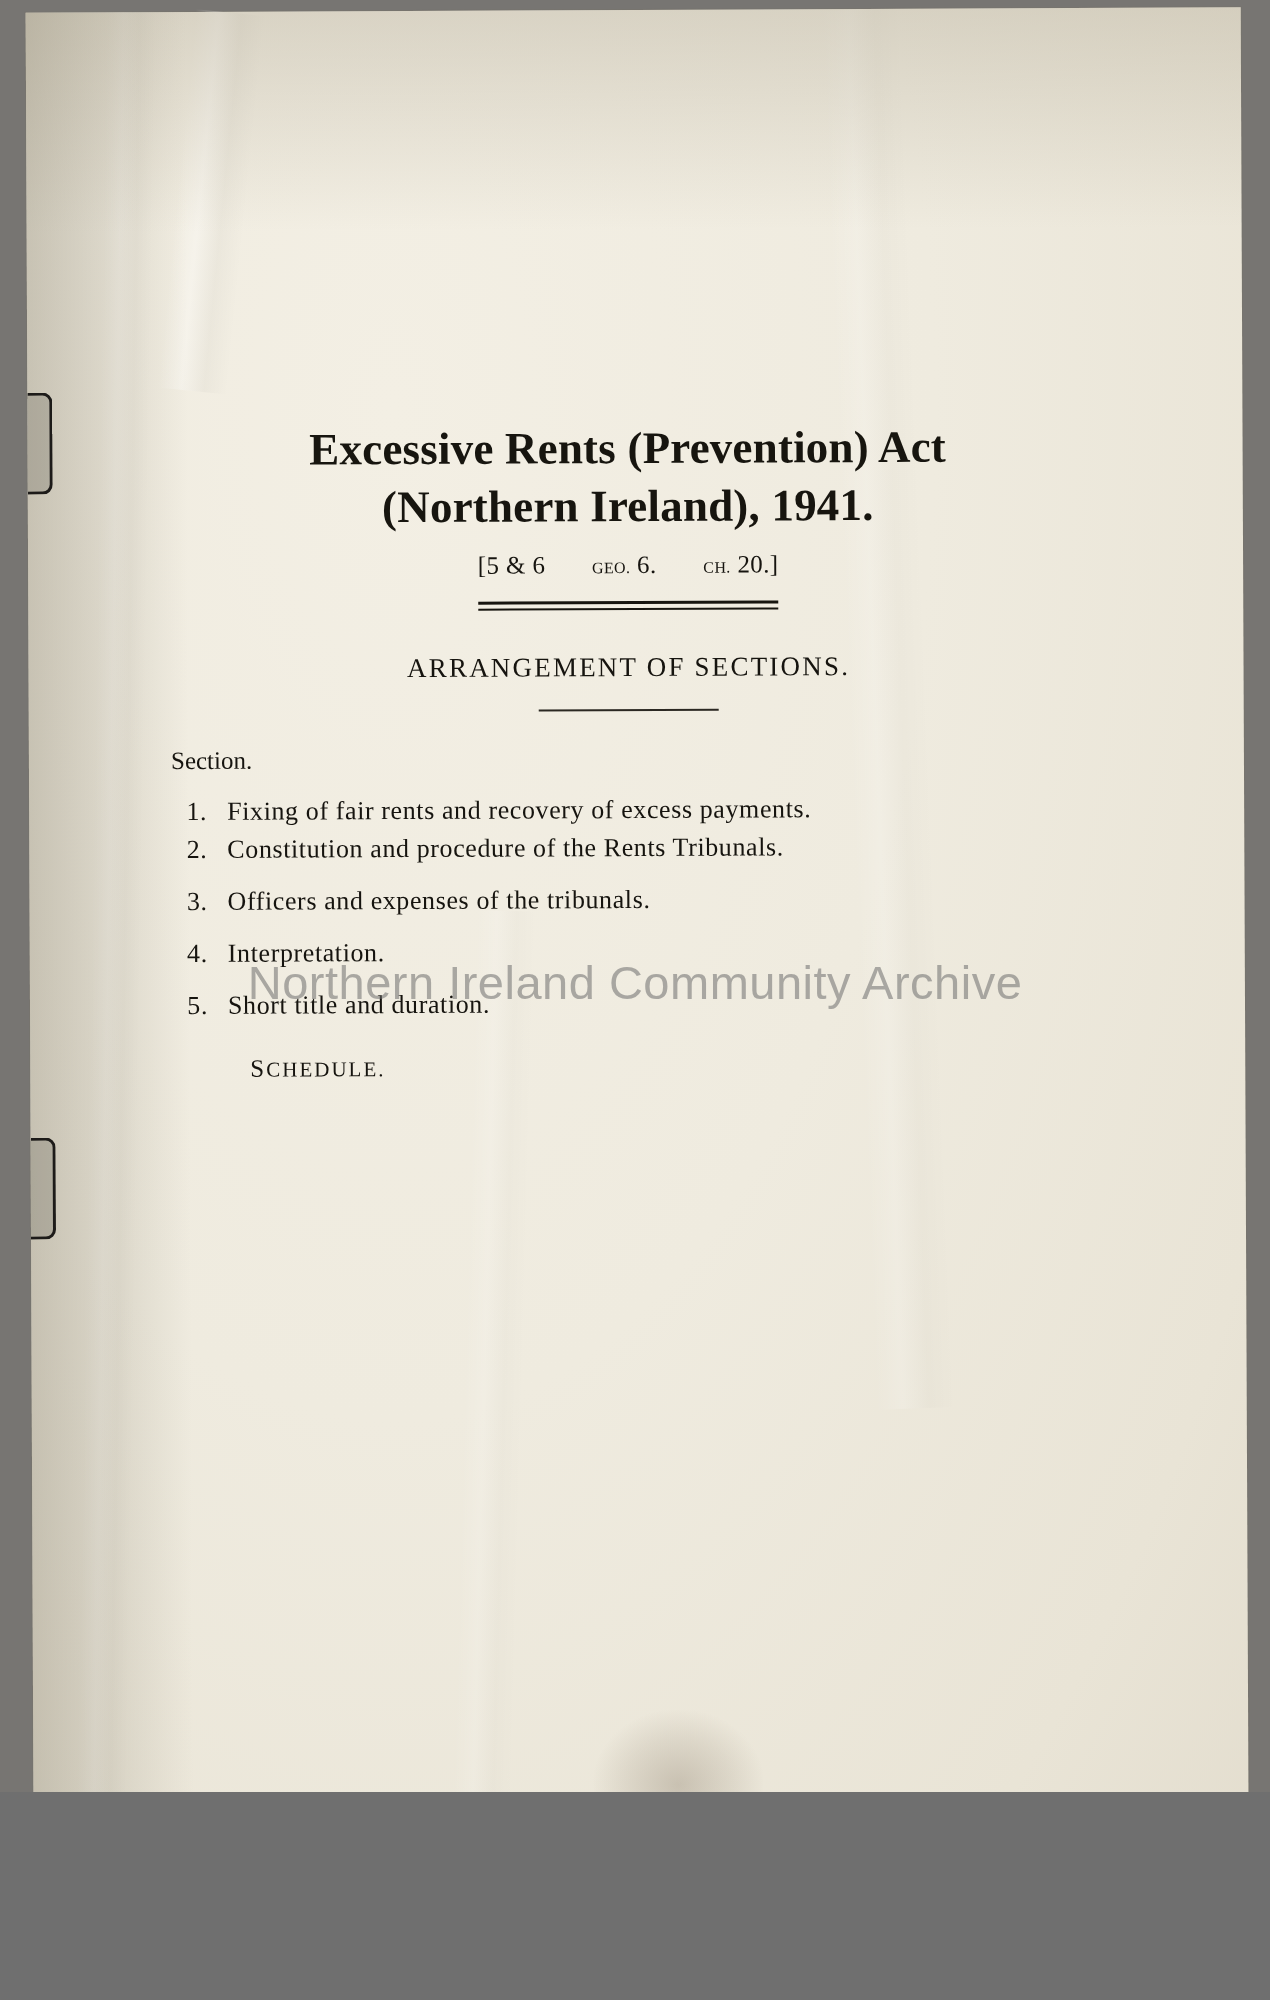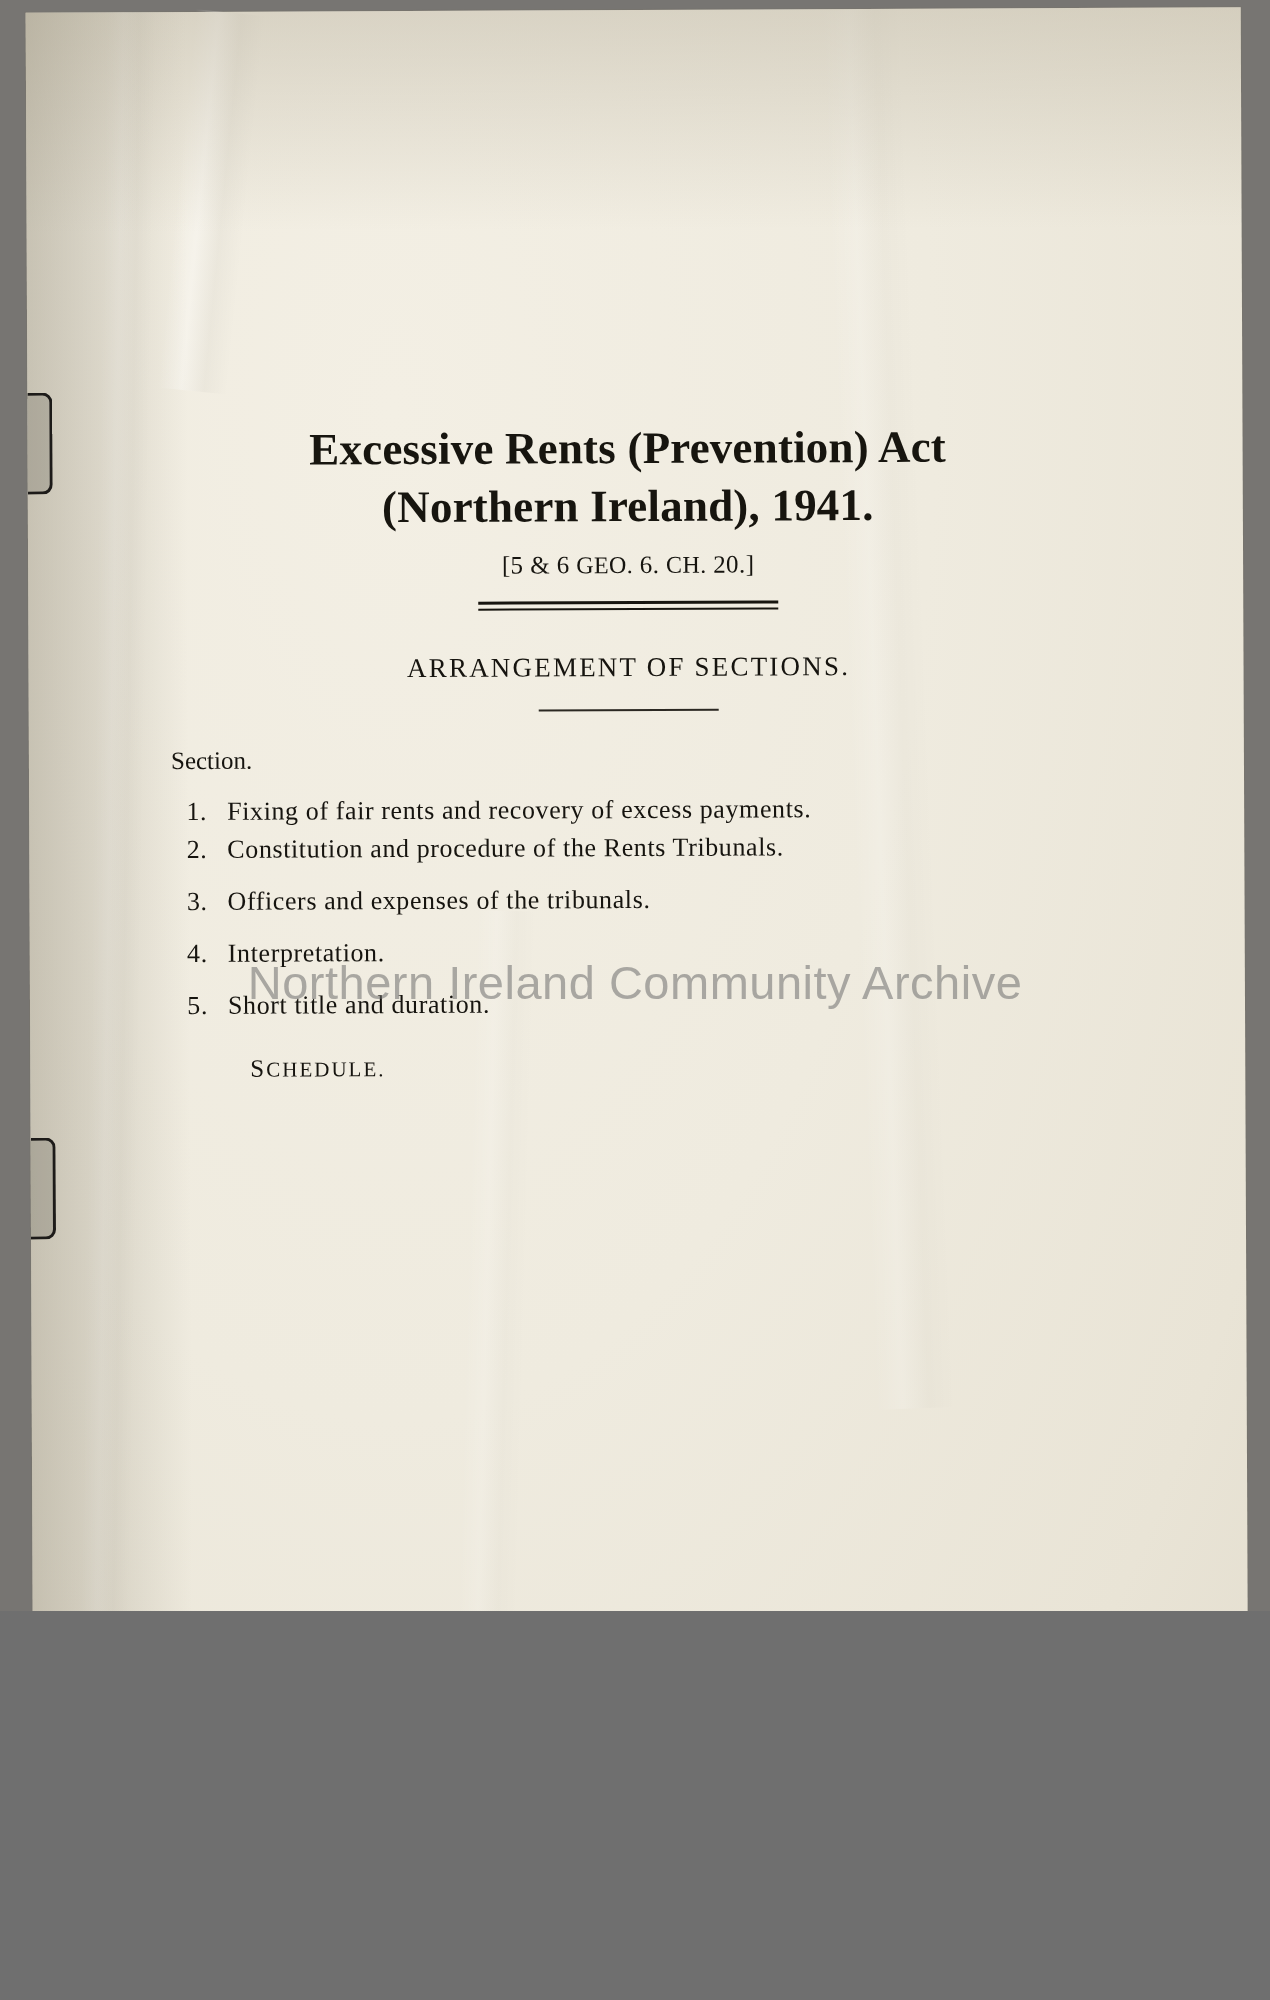--- a/index.html
+++ b/index.html
@@ -3,21 +3,21 @@
 <meta charset="utf-8">
 <style>
   html, body {
     margin: 0;
     padding: 0;
     background: #6f6f6f;
   }
   .page {
     position: relative;
     width: 1270px;
-    height: 1611px;
+    height: 1792px;
     overflow: hidden;
     background: #777572;
   }
   
   .paper {
     position: absolute;
     left: 30px;
     top: 10px;
     width: 1215px;
     height: 1985px;
@@ -89,21 +89,21 @@
     color: #17150f;
     margin: 0 20px;
   }
   .title .line2 { display: block; }
   .cite {
     text-align: center;
     font-size: 25px;
     margin-top: 16px;
     letter-spacing: 0.4px;
   }
-  .cite .sc { font-size: 24px; }
+  .cite .sc { font-size: 16px; margin-left: 40px; }
   .rule-double {
     width: 300px;
     margin: 22px auto 0 auto;
     border-top: 3px solid #17150f;
     border-bottom: 2px solid #17150f;
     height: 4px;
   }
   .aos {
     text-align: center;
     font-size: 27px;

